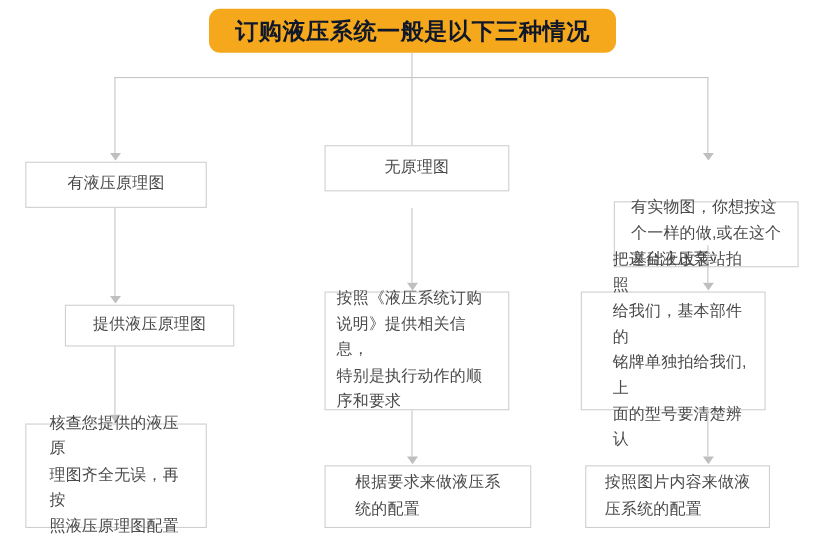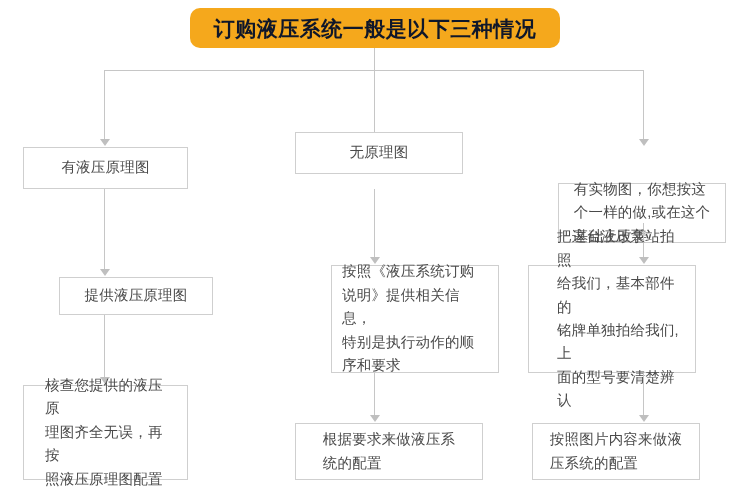--- a/index.html
+++ b/index.html
@@ -118,21 +118,21 @@
 照液压原理图配置</span>
   </div>
 
   <div class="node center" style="left:295px; top:132px; width:168px; height:42px;">
     <span class="node-text">无原理图</span>
   </div>
 
   <div class="vline" style="left:374px; top:189px; height:68px;"></div>
   <div class="arrow-head" style="left:370px; top:257px;"></div>
 
-  <div class="node" style="left:295px; top:265px; width:168px; height:108px;margin-left:36px;">
+  <div class="node" style="left:295px; top:265px; width:168px; height:108px;">
     <span class="node-text">按照《液压系统订购
 说明》提供相关信息，
 特别是执行动作的顺
 序和要求</span>
   </div>
 
   <div class="vline" style="left:374px; top:373px; height:42px;"></div>
   <div class="arrow-head" style="left:370px; top:415px;"></div>
 
   <div class="node" style="left:295px; top:423px; width:188px; height:57px;">

